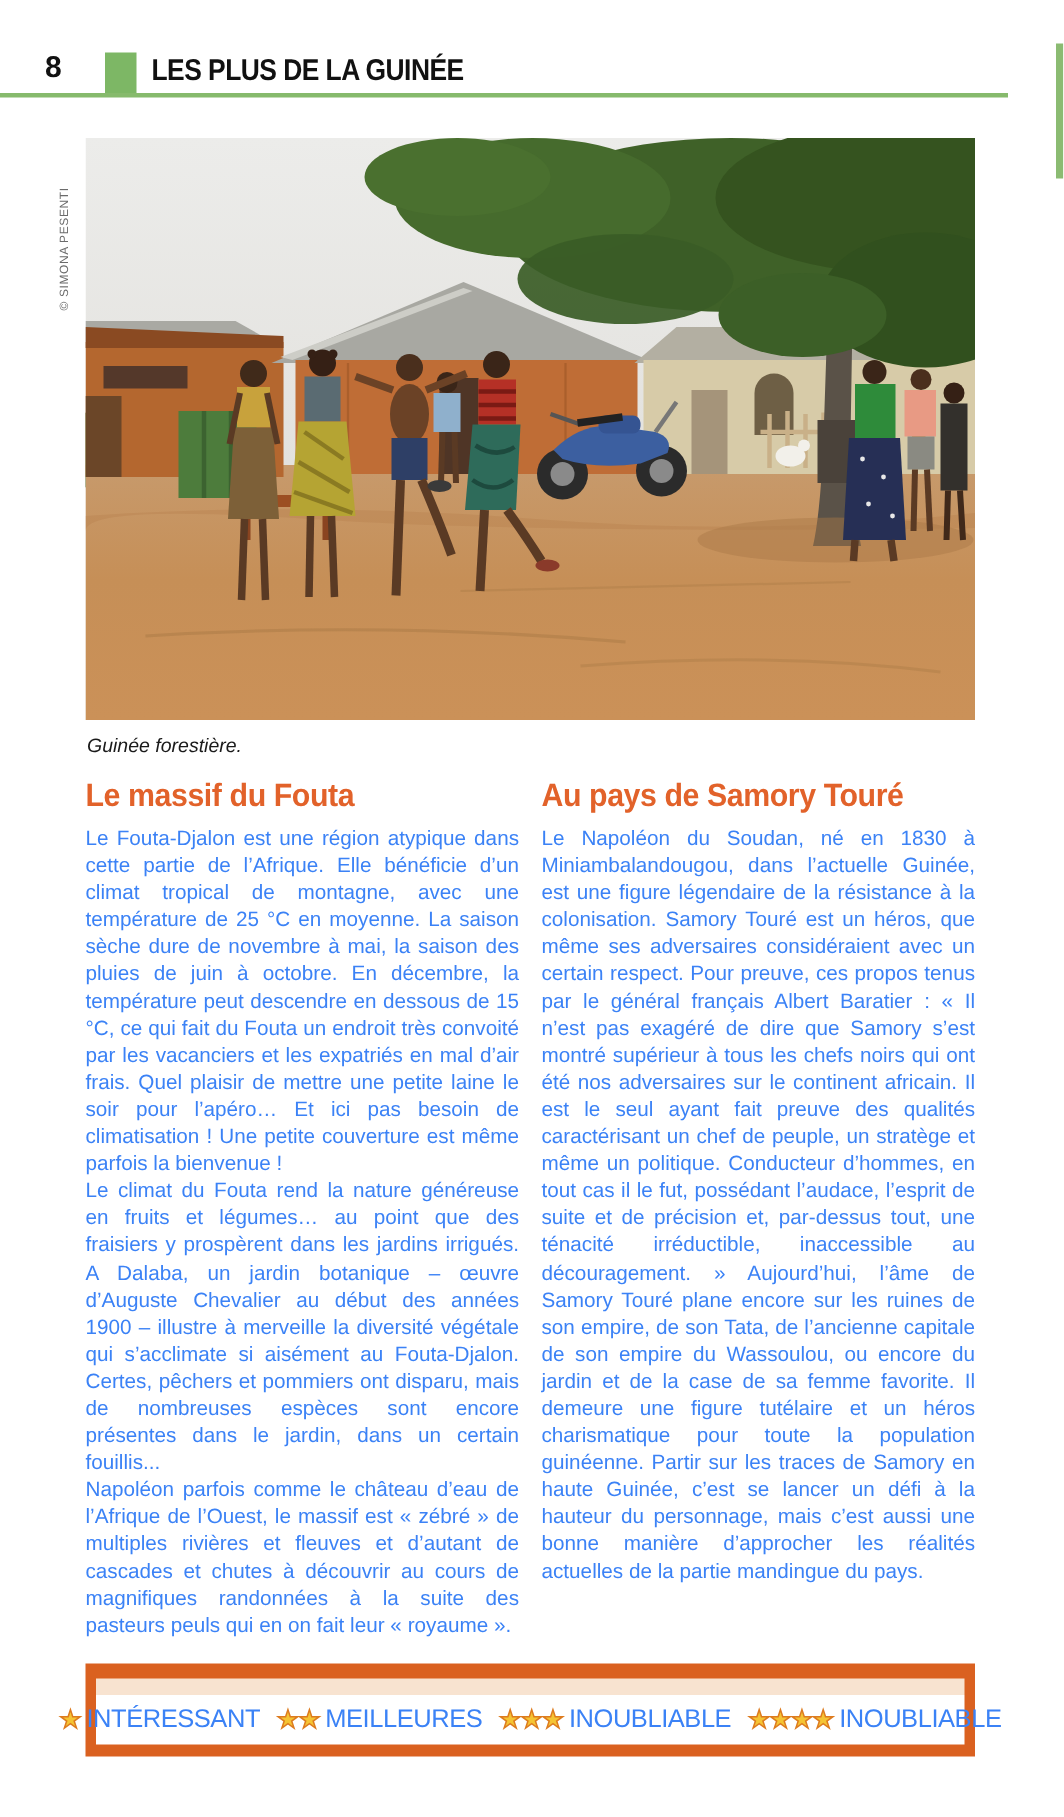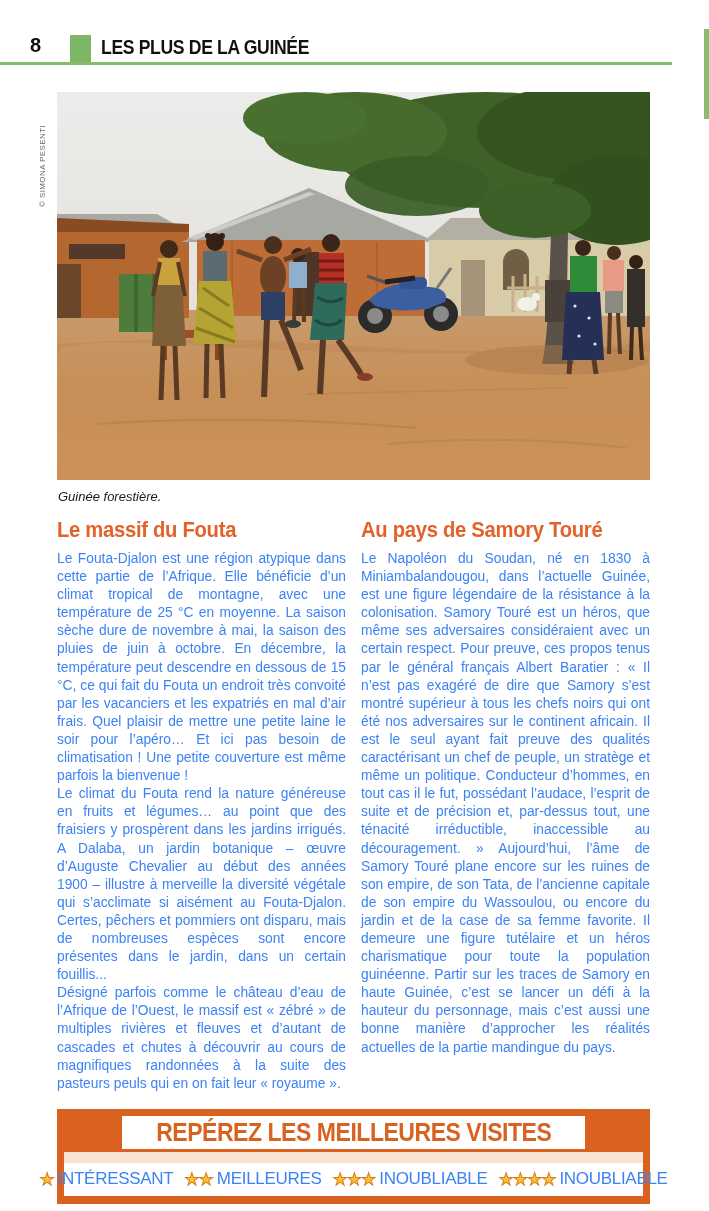--- a/index.html
+++ b/index.html
@@ -225,34 +225,29 @@
       </g>
     </svg>
   </div>
   <div class="photo-caption">Guinée forestière.</div>
 
   <div class="columns">
     <div class="col">
       <h2>Le massif du Fouta</h2>
       <p>Le Fouta-Djalon est une région atypique dans cette partie de l’Afrique. Elle bénéficie d’un climat tropical de montagne, avec une température de 25 °C en moyenne. La saison sèche dure de novembre à mai, la saison des pluies de juin à octobre. En décembre, la température peut descendre en dessous de 15 °C, ce qui fait du Fouta un endroit très convoité par les vacanciers et les expatriés en mal d’air frais. Quel plaisir de mettre une petite laine le soir pour l’apéro… Et ici pas besoin de climatisation ! Une petite couverture est même parfois la bienvenue !</p>
       <p>Le climat du Fouta rend la nature généreuse en fruits et légumes… au point que des fraisiers y prospèrent dans les jardins irrigués. A Dalaba, un jardin botanique – œuvre d’Auguste Chevalier au début des années 1900 – illustre à merveille la diversité végétale qui s’acclimate si aisément au Fouta-Djalon. Certes, pêchers et pommiers ont disparu, mais de nombreuses espèces sont encore présentes dans le jardin, dans un certain fouillis...</p>
-      <p>Désigné parfois comme le château d’eau de l’Afrique de l’Ouest, le massif est « zébré » de multiples rivières et fleuves et d’autant de cascades et chutes à découvrir au cours de magnifiques randonnées à la suite des pasteurs peuls qui en on fait leur « royaume ».</p>
+      <p>Napoléon parfois comme le château d’eau de l’Afrique de l’Ouest, le massif est « zébré » de multiples rivières et fleuves et d’autant de cascades et chutes à découvrir au cours de magnifiques randonnées à la suite des pasteurs peuls qui en on fait leur « royaume ».</p>
     </div>
     <div class="col">
       <h2>Au pays de Samory Touré</h2>
       <p>Le Napoléon du Soudan, né en 1830 à Miniambalandougou, dans l’actuelle Guinée, est une figure légendaire de la résistance à la colonisation. Samory Touré est un héros, que même ses adversaires considéraient avec un certain respect. Pour preuve, ces propos tenus par le général français Albert Baratier : « Il n’est pas exagéré de dire que Samory s’est montré supérieur à tous les chefs noirs qui ont été nos adversaires sur le continent africain. Il est le seul ayant fait preuve des qualités caractérisant un chef de peuple, un stratège et même un politique. Conducteur d’hommes, en tout cas il le fut, possédant l’audace, l’esprit de suite et de précision et, par-dessus tout, une ténacité irréductible, inaccessible au découragement. » Aujourd’hui, l’âme de Samory Touré plane encore sur les ruines de son empire, de son Tata, de l’ancienne capitale de son empire du Wassoulou, ou encore du jardin et de la case de sa femme favorite. Il demeure une figure tutélaire et un héros charismatique pour toute la population guinéenne. Partir sur les traces de Samory en haute Guinée, c’est se lancer un défi à la hauteur du personnage, mais c’est aussi une bonne manière d’approcher les réalités actuelles de la partie mandingue du pays.</p>
     </div>
   </div>
 
   <div class="banner">
-    <div class="banner-title-row">
-      <div class="banner-title-box">
-        <span class="banner-title">REPÉREZ LES MEILLEURES VISITES</span>
-      </div>
-    </div>
     <div class="banner-pink-strip"></div>
     <div class="banner-stars-row">
       <div class="rating">
         <span class="stars">★</span>
         <span class="rating-label">INTÉRESSANT</span>
       </div>
       <div class="rating">
         <span class="stars">★★</span>
         <span class="rating-label">MEILLEURES</span>
       </div>

